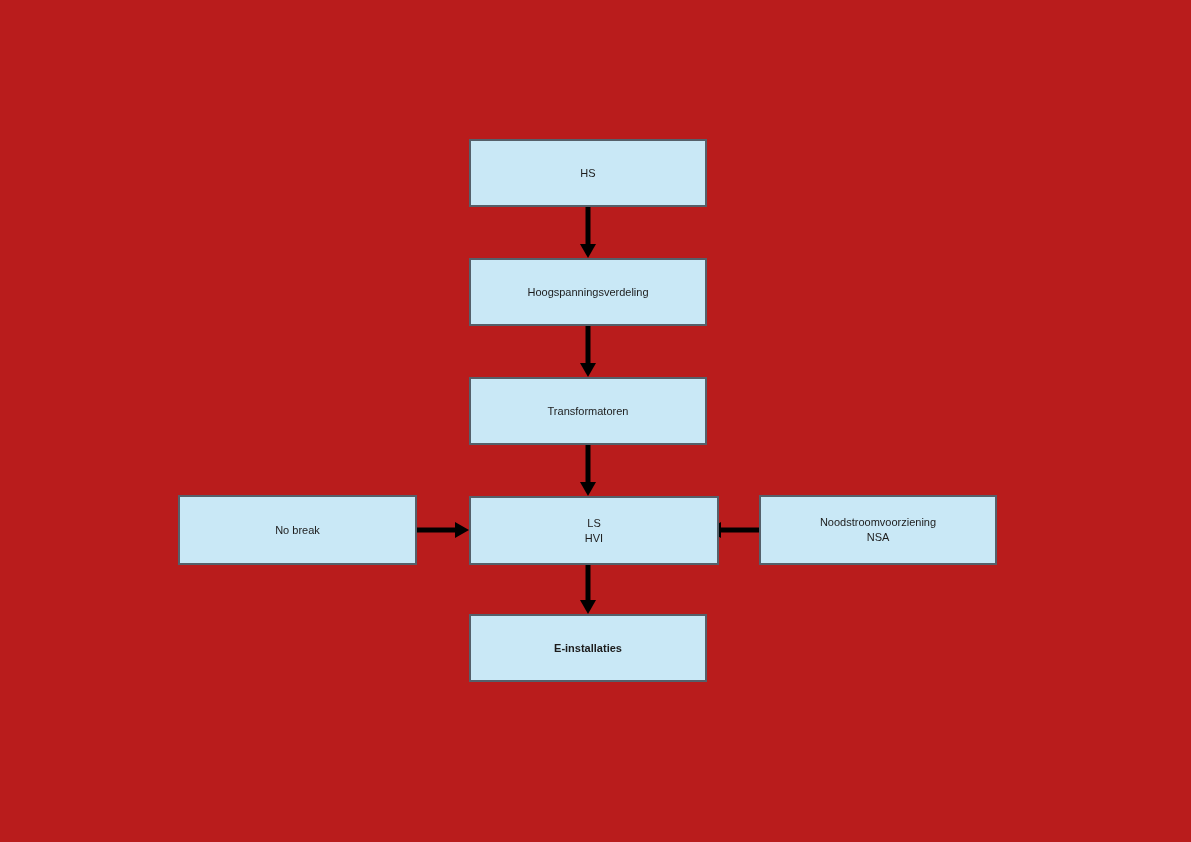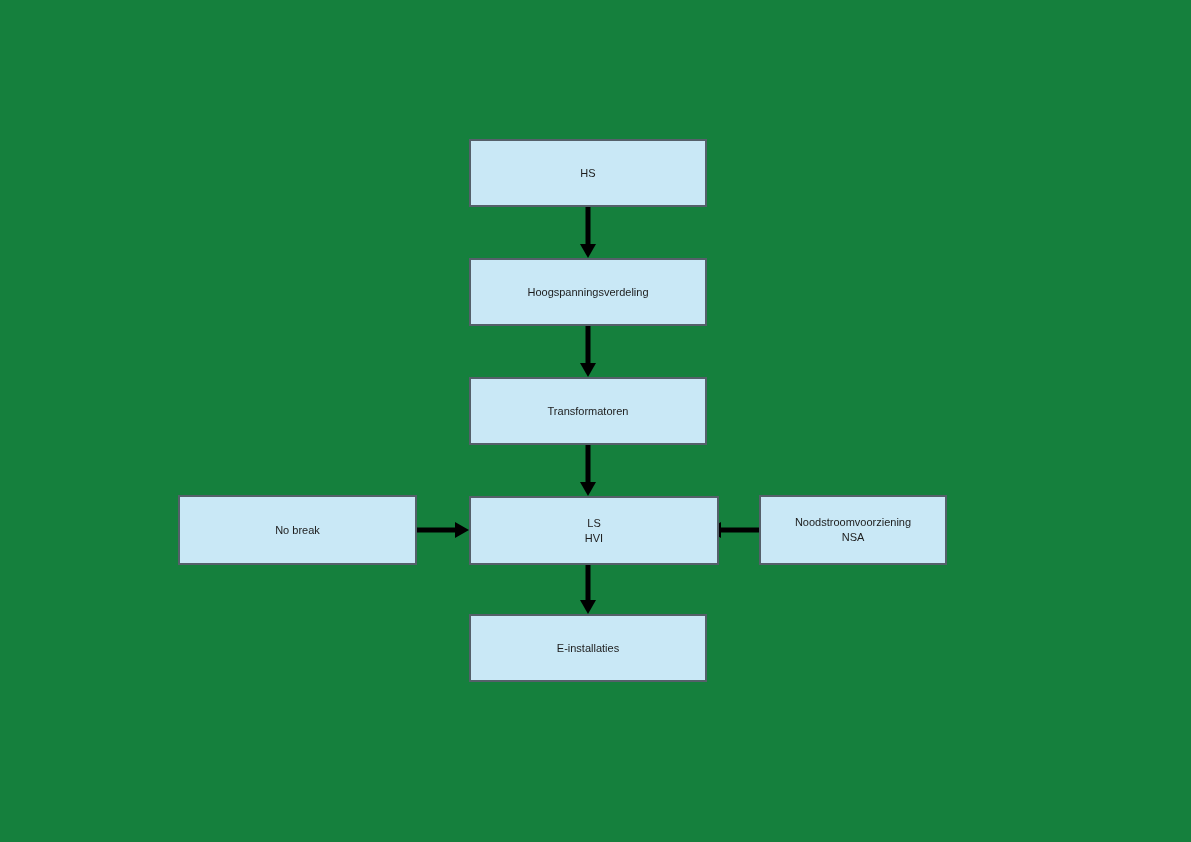--- a/index.html
+++ b/index.html
@@ -8,21 +8,21 @@
     width: 1191px;
     height: 842px;
     background: #ffffff;
     font-family: "Liberation Sans", sans-serif;
     overflow: hidden;
   }
   .canvas {
     position: relative;
     width: 1191px;
     height: 842px;
-    background: #15803d;
+    background: #b91c1c;
   }
   .arrow-layer {
     position: absolute;
     left: 0;
     top: 0;
     width: 1191px;
     height: 842px;
   }
   .node {
     position: absolute;
@@ -40,24 +40,24 @@
   }
   .node span {
     display: block;
     white-space: nowrap;
   }
   
   .n-hs             { left: 469px; top: 139px; width: 238px; height: 68px; }
   .n-hoogspanning   { left: 469px; top: 258px; width: 238px; height: 68px; }
   .n-transformatoren{ left: 469px; top: 377px; width: 238px; height: 68px; }
   .n-ls-hvi         { left: 469px; top: 496px; width: 250px; height: 69px; }
-  .n-e-installaties { left: 469px; top: 614px; width: 238px; height: 68px; }
+  .n-e-installaties { left: 469px; top: 614px; width: 238px; height: 68px; font-weight: bold; }
   
   .n-no-break       { left: 178px; top: 495px; width: 239px; height: 70px; align-items: center; }
-  .n-noodstroom     { left: 759px; top: 495px; width: 188px; height: 70px; }
+  .n-noodstroom     { left: 759px; top: 495px; width: 238px; height: 70px; }
 </style>
 </head>
 <body>
 
 <div class="canvas">
 
   <svg class="arrow-layer" width="1191" height="842" viewBox="0 0 1191 842">
 
     <g>
       <line x1="588" y1="207" x2="588" y2="245" stroke="#000000" stroke-width="5"></line>

